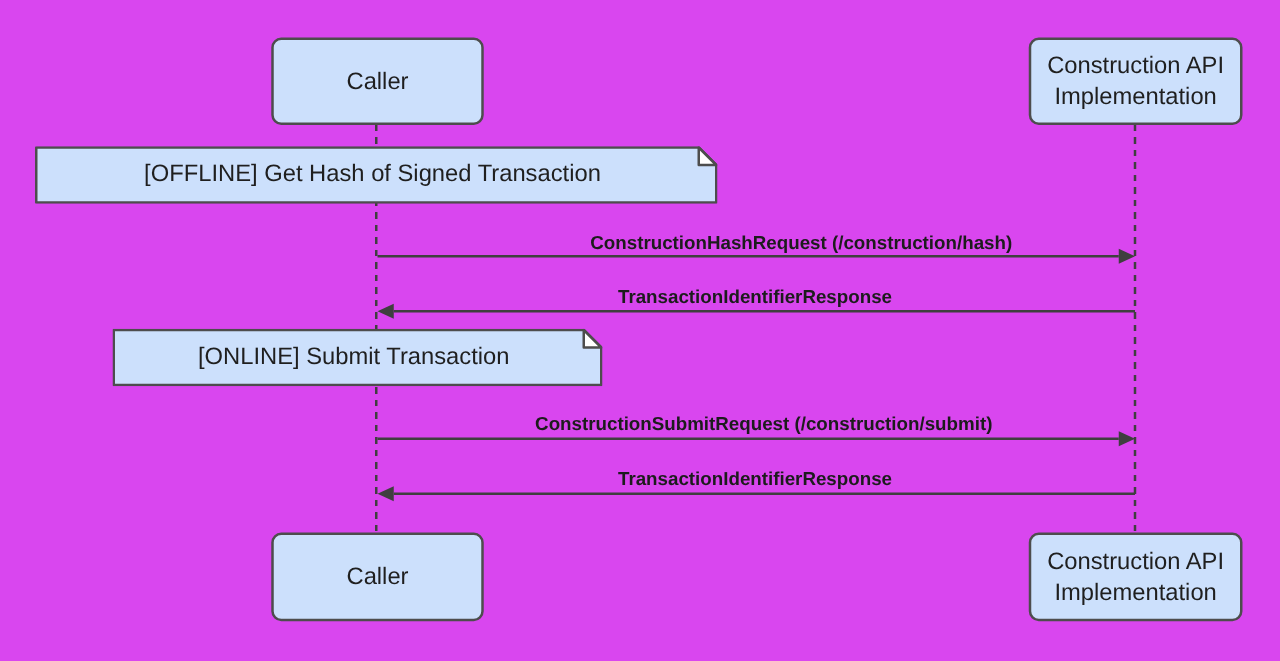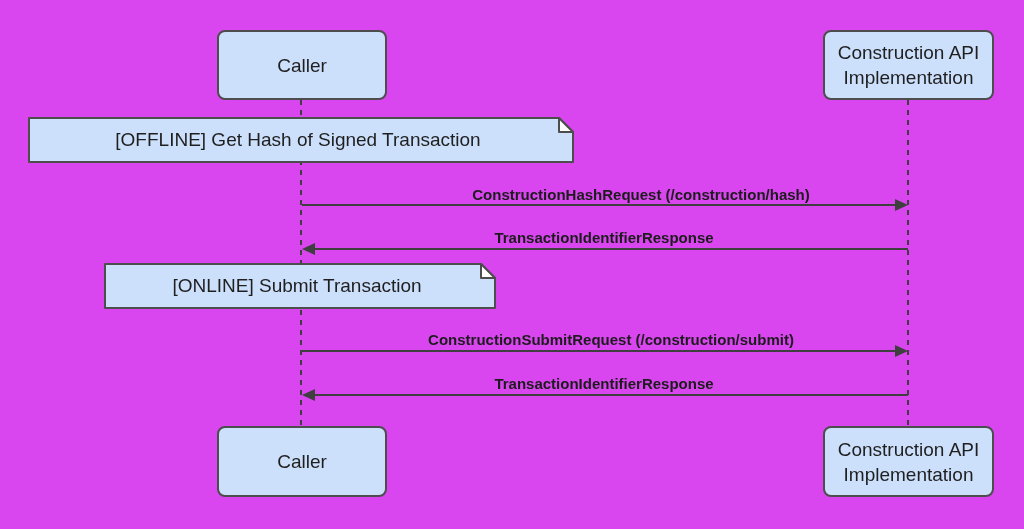--- a/index.html
+++ b/index.html
@@ -61,21 +61,21 @@
   </div>
 
   <div class="msg-label" style="left:604px; top:186px;margin-left:37px;">ConstructionHashRequest (/construction/hash)</div>
   <div class="msg-line" style="left:302px; top:204px; width:593px;"></div>
   <div class="arrow-right" style="left:895px; top:199px;"></div>
 
   <div class="msg-label" style="left:604px; top:229px;">TransactionIdentifierResponse</div>
   <div class="msg-line" style="left:315px; top:248px; width:593px;"></div>
   <div class="arrow-left" style="left:302px; top:243px;"></div>
 
-  <div class="note" style="left:104px; top:263px; width:392px; height:46px;">
+  <div class="note" style="left:90px; top:263px; width:392px; height:46px;">
     <svg width="392" height="46" viewBox="0 0 392 46">
       <path d="M1,1 L377,1 L391,15 L391,45 L1,45 Z" fill="#cce0fc" stroke="#4d4d4d" stroke-width="2" stroke-linejoin="round"></path>
       <path d="M377,1 L377,15 L391,15 Z" fill="#ffffff" stroke="#4d4d4d" stroke-width="2" stroke-linejoin="round"></path>
     </svg>
     <div class="note-label">[ONLINE] Submit Transaction</div>
   </div>
 
   <div class="msg-label" style="left:611px; top:331px;">ConstructionSubmitRequest (/construction/submit)</div>
   <div class="msg-line" style="left:302px; top:350px; width:593px;"></div>
   <div class="arrow-right" style="left:895px; top:345px;"></div>

